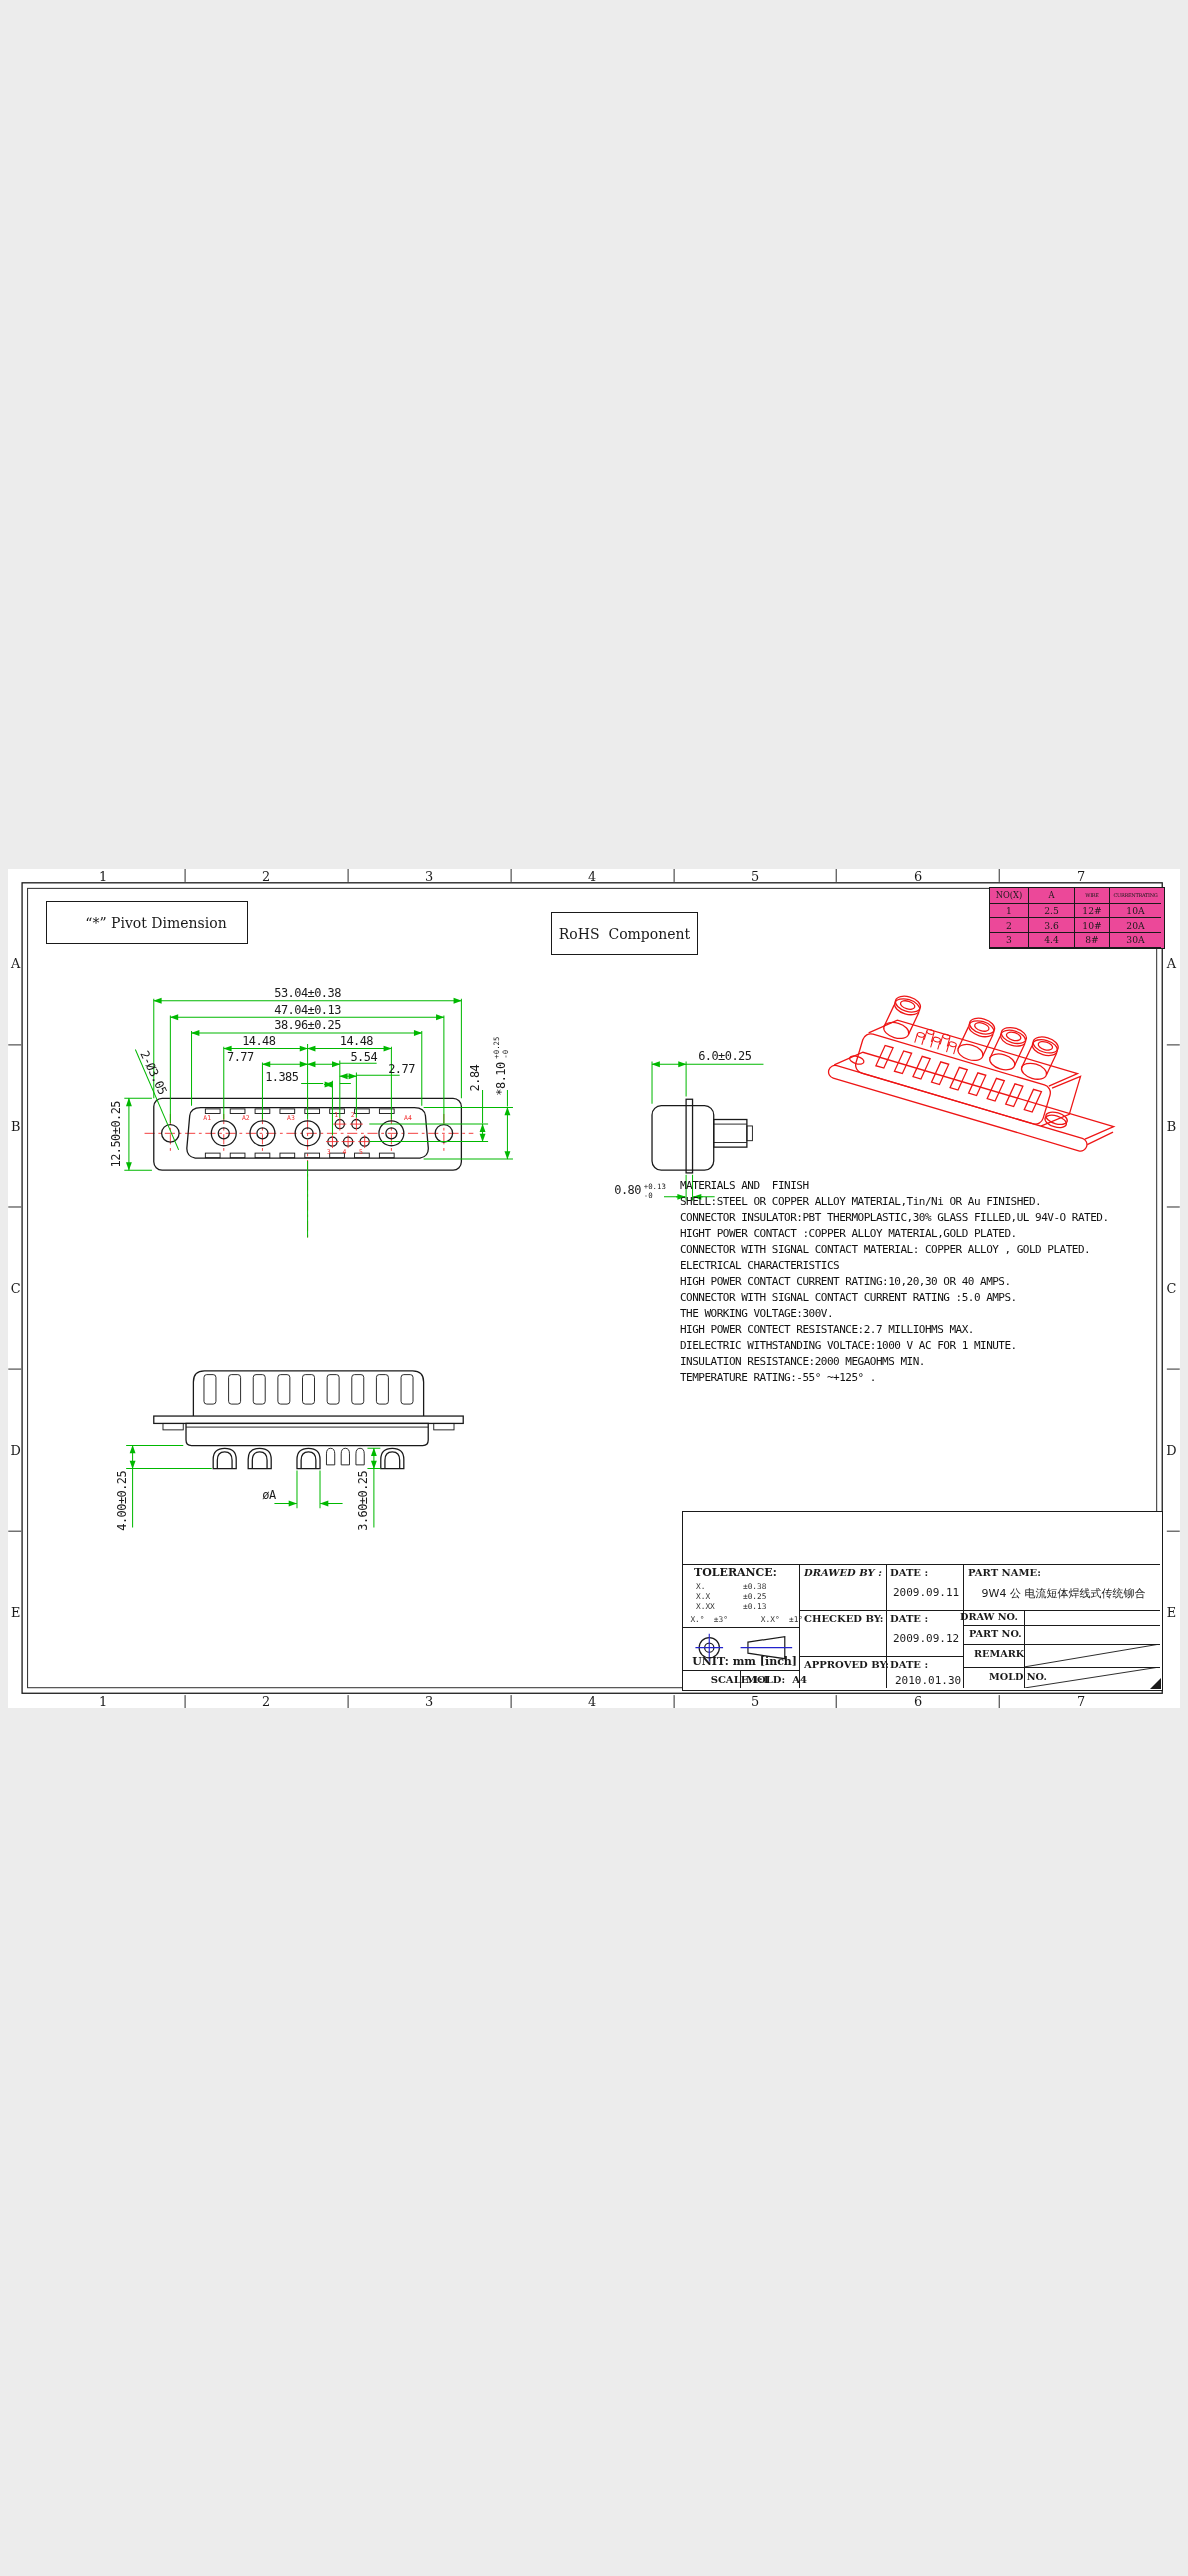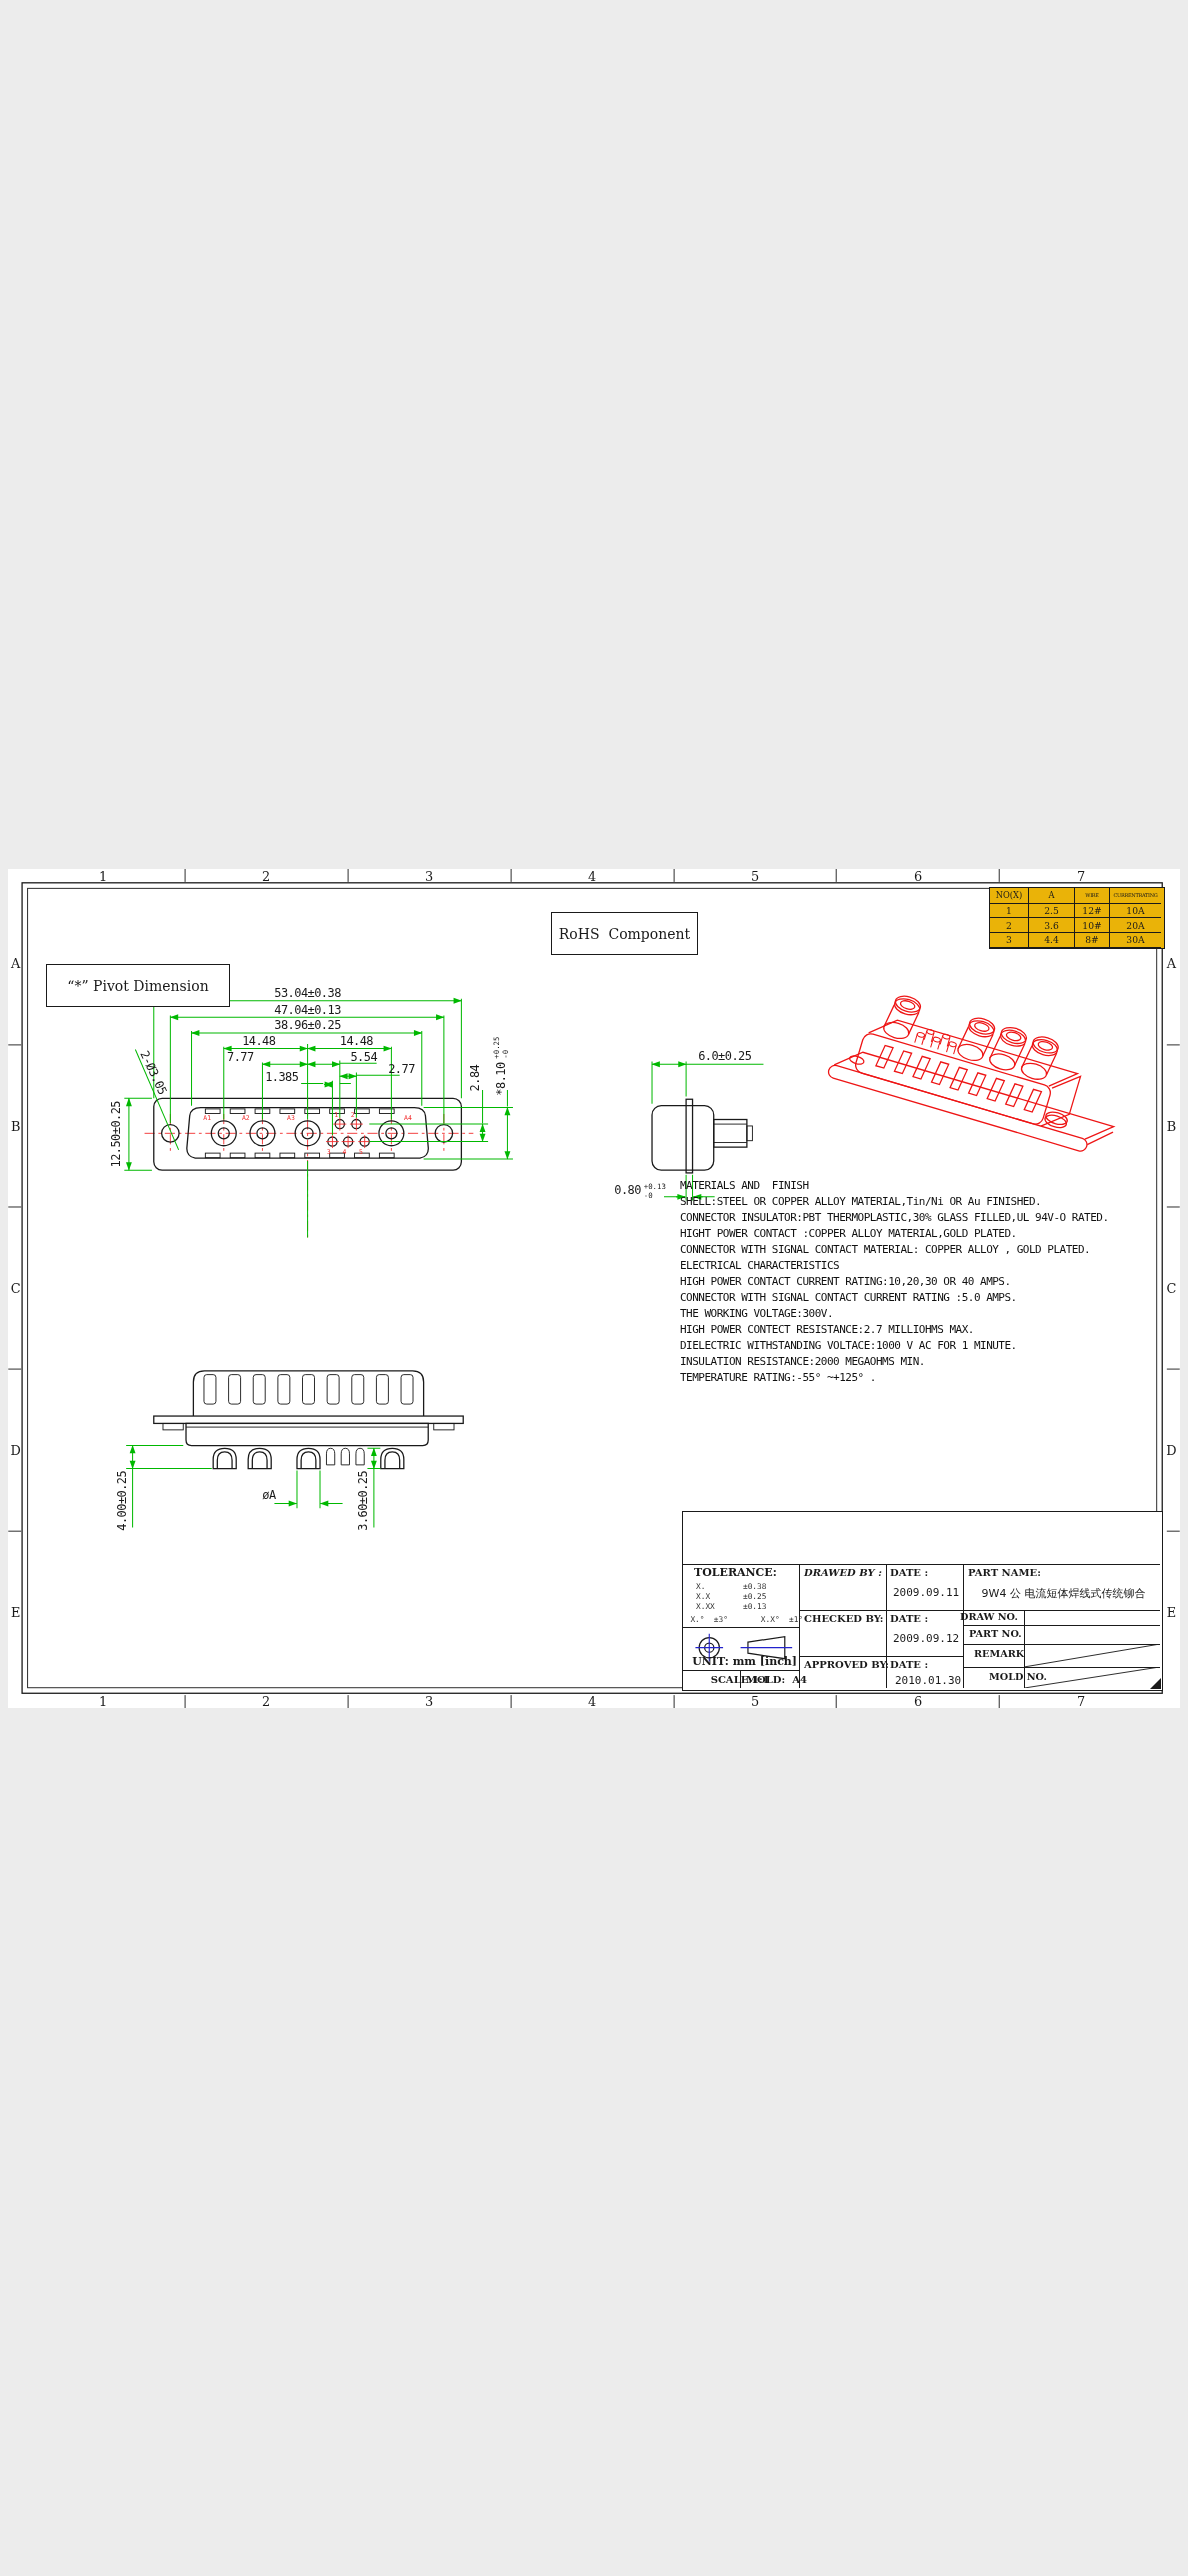--- a/index.html
+++ b/index.html
@@ -16,21 +16,21 @@
   .grn{stroke:#00b800;fill:none;stroke-width:1.1;}
   .dim{stroke:#00b800;fill:none;stroke-width:1.1;marker-start:url(#ga);marker-end:url(#ga);}
   .red{stroke:#f23030;fill:none;stroke-width:1;}
   .reddash{stroke:#f23030;fill:none;stroke-width:1;stroke-dasharray:11 4 3 4;}
   .iso{stroke:#ee1515;fill:none;stroke-width:1.4;}
   .box{position:absolute;border:1.4px solid #1a1a1a;display:flex;align-items:center;justify-content:center;
        font-family:"DejaVu Serif",serif;font-size:14px;color:#1a1a1a;white-space:pre;background:#fff;}
   
   .rtable{position:absolute;left:989px;top:887px;width:174px;height:60px;border:1.4px solid #1a1a1a;
           display:grid;grid-template-columns:39px 46px 35px 51px;grid-template-rows:15.7px 14.7px 14.7px 14.7px;
-          font-family:"DejaVu Serif",serif;color:#1a1a1a;background:#eab308;}
+          font-family:"DejaVu Serif",serif;color:#1a1a1a;background:#ec4899;}
   .rtable>div{border-right:0.9px solid #1a1a1a;border-bottom:0.9px solid #1a1a1a;
           display:flex;align-items:center;justify-content:center;font-size:9.2px;}
   .rtable>div:nth-child(4n){border-right:none;}
   .rtable>div.h{font-size:8.3px;}
   .rtable>div.h.tiny{font-size:5px;letter-spacing:-0.3px;}
   
   .notes{position:absolute;left:680px;top:1178px;width:475px;color:#111;
          font-family:"DejaVu Sans Mono",monospace;font-size:11px;letter-spacing:-0.5px;
          line-height:16px;white-space:pre;}
   
@@ -359,21 +359,21 @@
       <path class="dim" d="M135,626V651"></path>
       <path class="dim" d="M397,629V651"></path>
       <path class="grn" marker-end="url(#ga)" d="M303,689H313"></path>
       <path class="grn" marker-end="url(#ga)" d="M349,689H339"></path>
       <text class="dimtxt" transform="rotate(-90 128 686)" text-anchor="middle" x="128" y="686">4.00±0.25</text>
       <text class="dimtxt" transform="rotate(-90 390 686)" text-anchor="middle" x="390" y="686">3.60±0.25</text>
       <text class="dimtxt" text-anchor="middle" x="283" y="684">øA</text>
     </g>
   </svg>
 
-  <div class="box" style="left:46px;top:964px;width:182px;height:41px;">
+  <div class="box" style="left:46px;top:901px;width:182px;height:41px;padding-left:18px;">
     <span>“*” Pivot Dimension</span>
   </div>
   <div class="box" style="left:551px;top:912px;width:145px;height:41px;">
     <span>RoHS  Component</span>
   </div>
 
   <div class="rtable">
     <div class="h">NO(X)</div>
     <div class="h">A</div>
     <div class="h tiny">WIRE</div>

